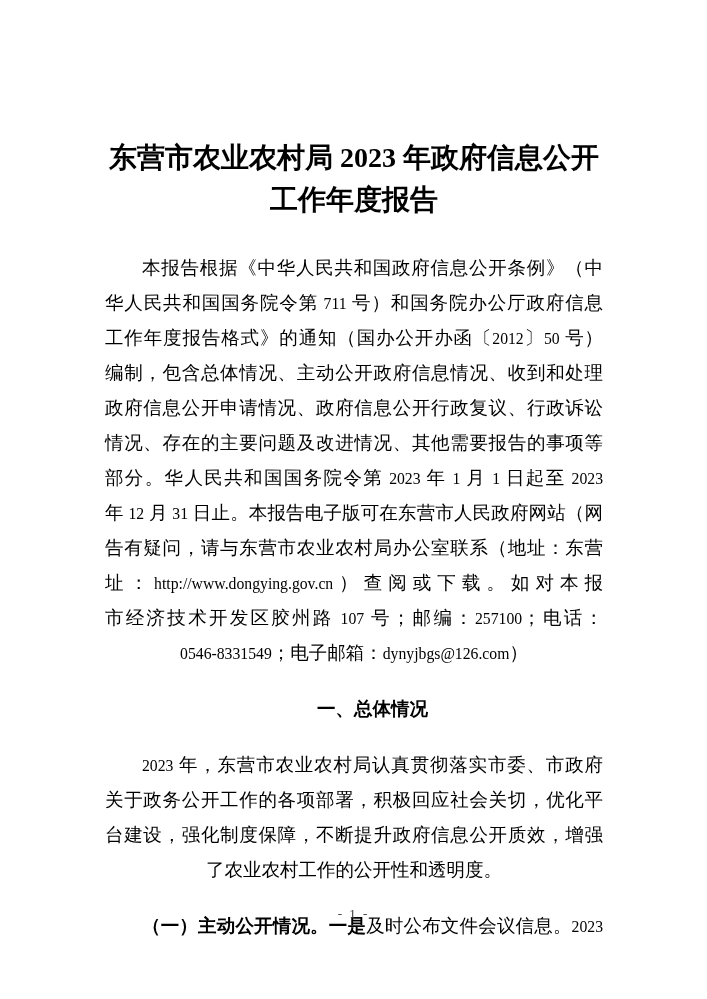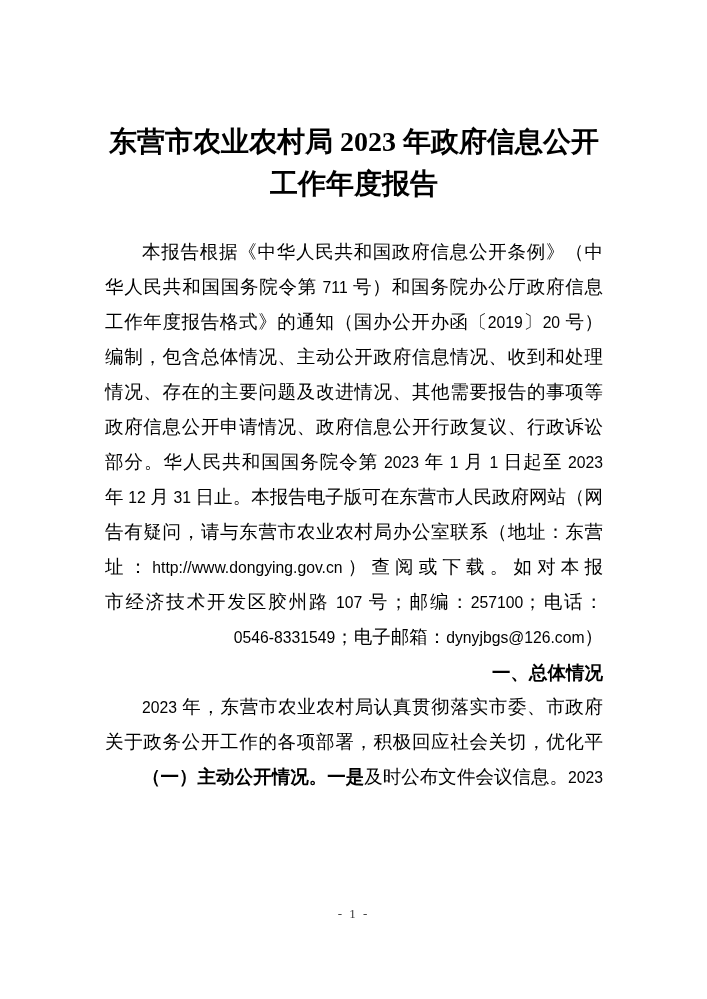--- a/index.html
+++ b/index.html
@@ -12,58 +12,59 @@
     width: 707px;
     height: 999px;
     background: #ffffff;
     overflow: hidden;
     font-family: "Liberation Serif", serif;
     color: #000000;
   }
   .content {
     position: absolute;
     left: 105px;
-    top: 0;
+    top: 16px;
     width: 498px;
   }
   .title {
     margin-top: 121px;
     font-size: 28px;
     line-height: 42px;
     font-weight: bold;
     text-align: center;
     font-family: "Liberation Serif", serif;
   }
   .doc-body {
     margin-top: 30px;
     font-size: 18.5px;
   }
   .line {
     line-height: 35px;
-    text-align: right;
+    text-align: center;
   }
   .line.just {
     text-align: justify;
     text-align-last: justify;
   }
   .line.indent {
     text-indent: 37px;
+    margin-top: 21px;
   }
   .hei {
-    font-family: Liberation Sans, sans-serif;
+    font-family: Liberation Serif, serif;
     font-weight: bold;
   }
   .b {
     font-weight: bold;
   }
   .kb {
     font-weight: bold;
   }
   .m {
-    font-family: Liberation Sans, sans-serif;
+    font-family: Liberation Serif, serif;
     font-size: 0.85em;
   }
   .footer {
     position: absolute;
     top: 906px;
     left: 0;
     width: 100%;
     text-align: center;
     font-size: 13px;
     color: #3a3a3a;
@@ -76,32 +77,34 @@
 
 <div class="page">
   <div class="content">
     <div class="title">
       <div>东营市农业农村局 2023 年政府信息公开</div>
       <div>工作年度报告</div>
     </div>
     <div class="doc-body">
         <div class="line indent just"><span>本报告根据《中华人民共和国政府信息公开条例》（中</span></div>
         <div class="line just"><span>华人民共和国国务院令第 </span><span class="m">711</span><span> 号）和国务院办公厅政府信息</span></div>
-        <div class="line just"><span>工作年度报告格式》的通知（国办公开办函〔</span><span class="m">2019</span><span>〕</span><span class="m">20</span><span> 号）</span></div>
+        <div class="line just"><span>工作年度报告格式》的通知（国办公开办函〔</span><span class="m">2012</span><span>〕</span><span class="m">50</span><span> 号）</span></div>
         <div class="line just"><span>编制，包含总体情况、主动公开政府信息情况、收到和处理</span></div>
+        <div class="line just"><span>政府信息公开申请情况、政府信息公开行政复议、行政诉讼</span></div>
         <div class="line just"><span>情况、存在的主要问题及改进情况、其他需要报告的事项等</span></div>
-        <div class="line just"><span>政府信息公开申请情况、政府信息公开行政复议、行政诉讼</span></div>
         <div class="line just"><span>部分。华人民共和国国务院令第 </span><span class="m">2023</span><span> 年 </span><span class="m">1</span><span> 月 </span><span class="m">1</span><span> 日起至 </span><span class="m">2023</span></div>
         <div class="line just"><span>年 </span><span class="m">12</span><span> 月 </span><span class="m">31</span><span> 日止。本报告电子版可在东营市人民政府网站（网</span></div>
         <div class="line just"><span>告有疑问，请与东营市农业农村局办公室联系（地址：东营</span></div>
         <div class="line just"><span>址：</span><span class="m">http://www.dongying.gov.cn</span><span>）查阅或下载。如对本报</span></div>
         <div class="line just"><span>市经济技术开发区胶州路 </span><span class="m">107</span><span> 号；邮编：</span><span class="m">257100</span><span>；电话：</span></div>
         <div class="line"><span class="m">0546-8331549</span><span>；电子邮箱：</span><span class="m">dynyjbgs@126.com</span><span>）</span></div>
         <div class="line indent hei"><span>一、总体情况</span></div>
         <div class="line indent just"><span class="m">2023</span><span> 年，东营市农业农村局认真贯彻落实市委、市政府</span></div>
         <div class="line just"><span>关于政务公开工作的各项部署，积极回应社会关切，优化平</span></div>
+        <div class="line just"><span>台建设，强化制度保障，不断提升政府信息公开质效，增强</span></div>
+        <div class="line"><span>了农业农村工作的公开性和透明度。</span></div>
         <div class="line indent just"><span class="kb">（一）主动公开情况。</span><span class="b">一是</span><span>及时公布文件会议信息。</span><span class="m">2023</span></div>
       </div>
   </div>
   <div class="footer">
     <span>- 1 -</span>
   </div>
 </div>
 
 </body></html>

